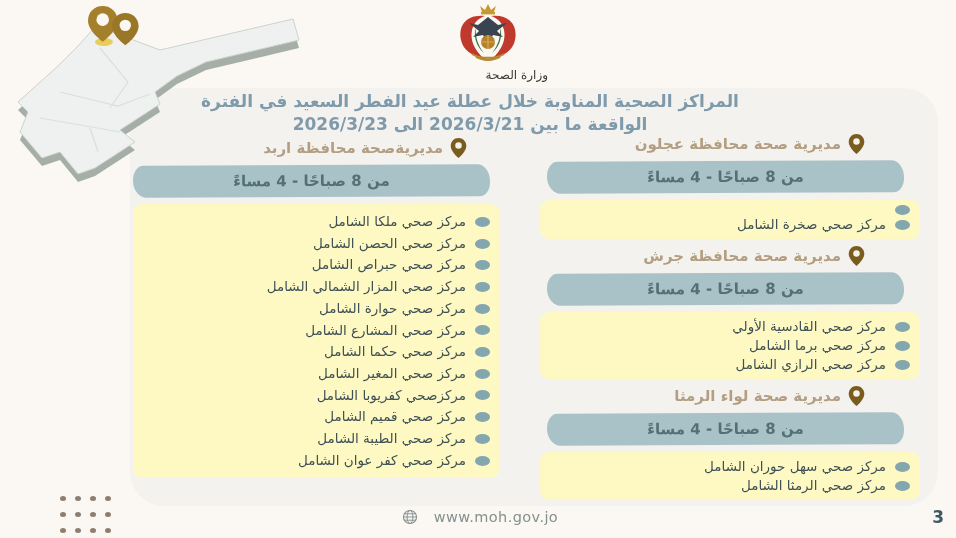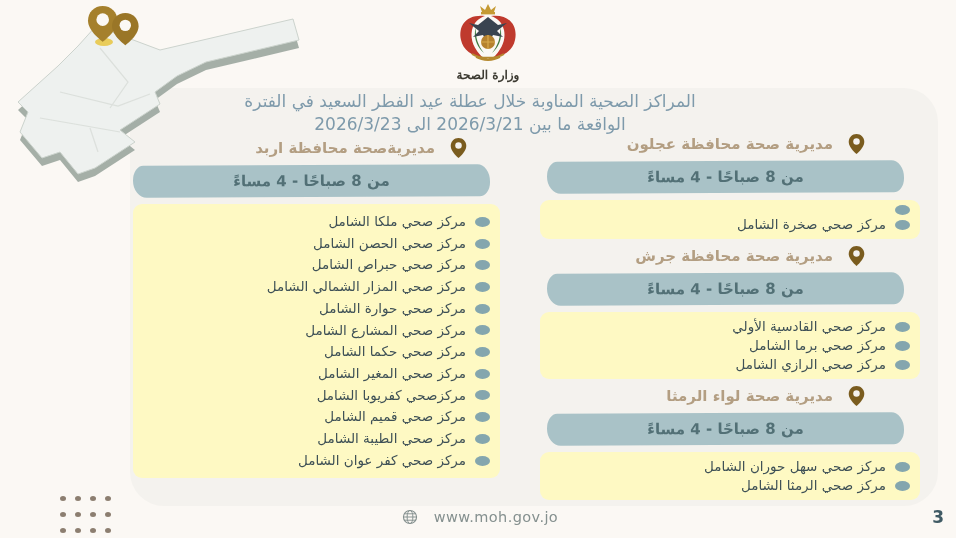--- a/index.html
+++ b/index.html
@@ -14,35 +14,36 @@
     position:absolute; left:130px; top:88px; width:808px; height:418px;
     background:#f4f2ee; border-radius:34px; z-index:1;
   }
   
   .map { position:absolute; left:0; top:0; width:312px; height:196px; z-index:3; }
   
   .crest {
     position:absolute; left:428px; top:4px; width:120px; text-align:center; z-index:2;
   }
   .crest .calligraphy {
-    margin-top:2px; font-size:12px; color:#3c3a31; font-weight:bold;
+    margin-top:2px; font-size:12px; color:#3c3a31; font-weight:normal;
     font-family:"DejaVu Serif", serif;
+    text-align:right;
   }
   
   .title-block {
     position:absolute; left:140px; top:90px; width:660px; z-index:4;
-    direction:rtl; text-align:center; color:#7e9aab; font-weight:normal;
+    direction:rtl; text-align:center; color:#7e9aab; font-weight:bold;
     font-size:17px; line-height:23px;
   }
   
   .col { position:absolute; z-index:4; direction:rtl; }
   .col-right { left:540px; top:134px; width:380px; }
   .col-left  { left:133px; top:138px; width:367px; }
   .sec-header {
-    display:flex; align-items:center; gap:15px;
+    display:flex; align-items:center; gap:7px;
     height:20px; margin-bottom:7px;
     color:#b39e82; font-size:15px; font-weight:bold;
   }
   .col-right .sec-header { margin-right:55px; }
   .col-left  .sec-header { margin-right:33px; }
   .pin-icon { flex:0 0 auto; width:17px; height:22px; }
   .pill {
     width:357px; height:32px; line-height:32px; text-align:center;
     background:#a9c2c7; border-radius:18px 22px 18px 24px / 26px 30px 24px 30px;
     color:#52707.6; color:#527076; font-size:15px; font-weight:bold;

